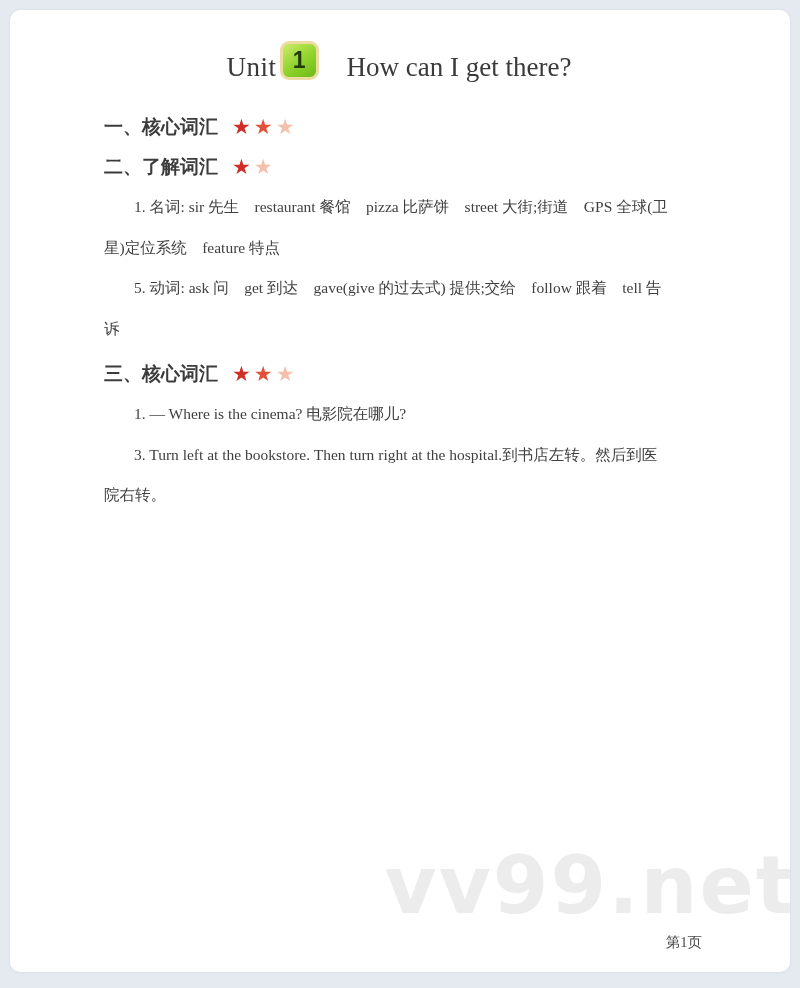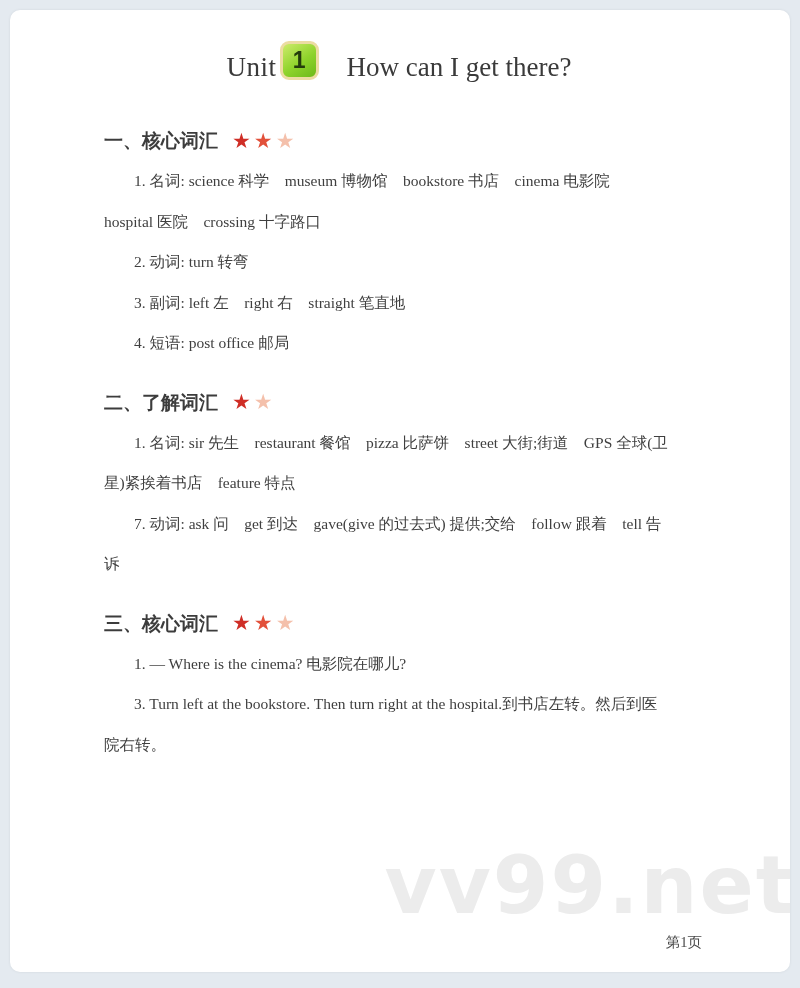--- a/index.html
+++ b/index.html
@@ -45,21 +45,21 @@
     text-align: center;
     line-height: 33px;
     font-family: "Liberation Sans", sans-serif;
     font-weight: bold;
     font-size: 23px;
     color: #243c0c;
   }
   
   .sec-head {
     height: 30px;
-    margin-top: 24px;
+    margin-top: 10px;
     font-family: "Liberation Sans", "DejaVu Sans", sans-serif;
     font-weight: bold;
     font-size: 19px;
     color: #3c3c3c;
     display: flex;
     align-items: center;
   }
   .stars {
     margin-left: 14px;
     font-size: 21px;
@@ -113,36 +113,29 @@
   <div class="watermark">vv99.net</div>
 
   <div class="content">
 
     <div class="title-row"><span class="unit-label">Unit</span><span class="unit-badge">1</span><span>How can I get there?</span></div>
 
     <div class="sec-head">
       <span>一、核心词汇</span>
       <span class="stars"><span class="star-red">★</span><span class="star-red2">★</span><span class="star-pink">★</span></span>
     </div>
-    <div class="lines">
-      <div class="line indent">1. 名词: science 科学    museum 博物馆    bookstore 书店    cinema 电影院</div>
-      <div class="line flush">hospital 医院    crossing 十字路口</div>
-      <div class="line indent">2. 动词: turn 转弯</div>
-      <div class="line indent">3. 副词: left 左    right 右    straight 笔直地</div>
-      <div class="line indent">4. 短语: post office 邮局</div>
-    </div>
 
     <div class="sec-head">
       <span>二、了解词汇</span>
       <span class="stars"><span class="star-red">★</span><span class="star-pink">★</span></span>
     </div>
     <div class="lines">
       <div class="line indent">1. 名词: sir 先生    restaurant 餐馆    pizza 比萨饼    street 大街;街道    GPS 全球(卫</div>
-      <div class="line flush">星)紧挨着书店    feature 特点</div>
-      <div class="line indent">7. 动词: ask 问    get 到达    gave(give 的过去式) 提供;交给    follow 跟着    tell 告</div>
+      <div class="line flush">星)定位系统    feature 特点</div>
+      <div class="line indent">5. 动词: ask 问    get 到达    gave(give 的过去式) 提供;交给    follow 跟着    tell 告</div>
       <div class="line flush">诉</div>
     </div>
 
     <div class="sec-head">
       <span>三、核心词汇</span>
       <span class="stars"><span class="star-red">★</span><span class="star-red2">★</span><span class="star-pink">★</span></span>
     </div>
     <div class="lines">
       <div class="line indent">1. — Where is the cinema? 电影院在哪儿?</div>
       <div class="line indent">3. Turn left at the bookstore. Then turn right at the hospital.到书店左转。然后到医</div>

